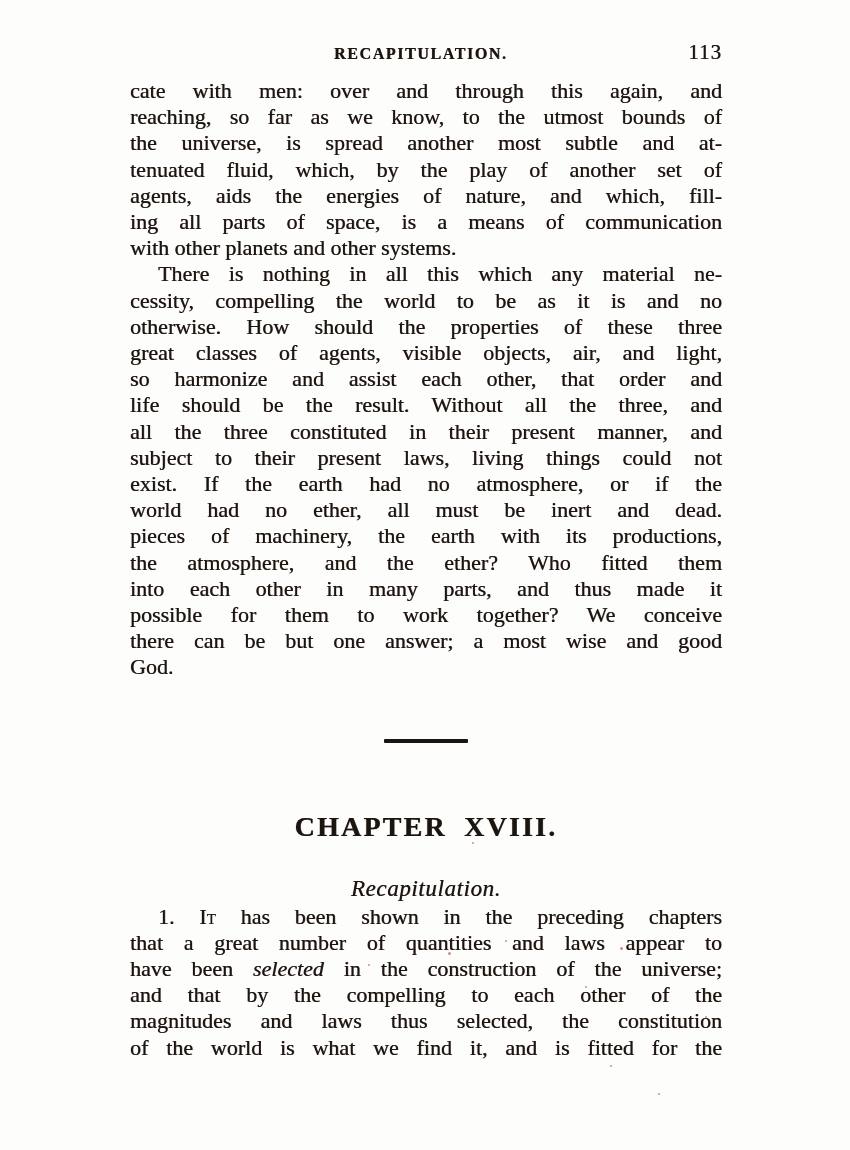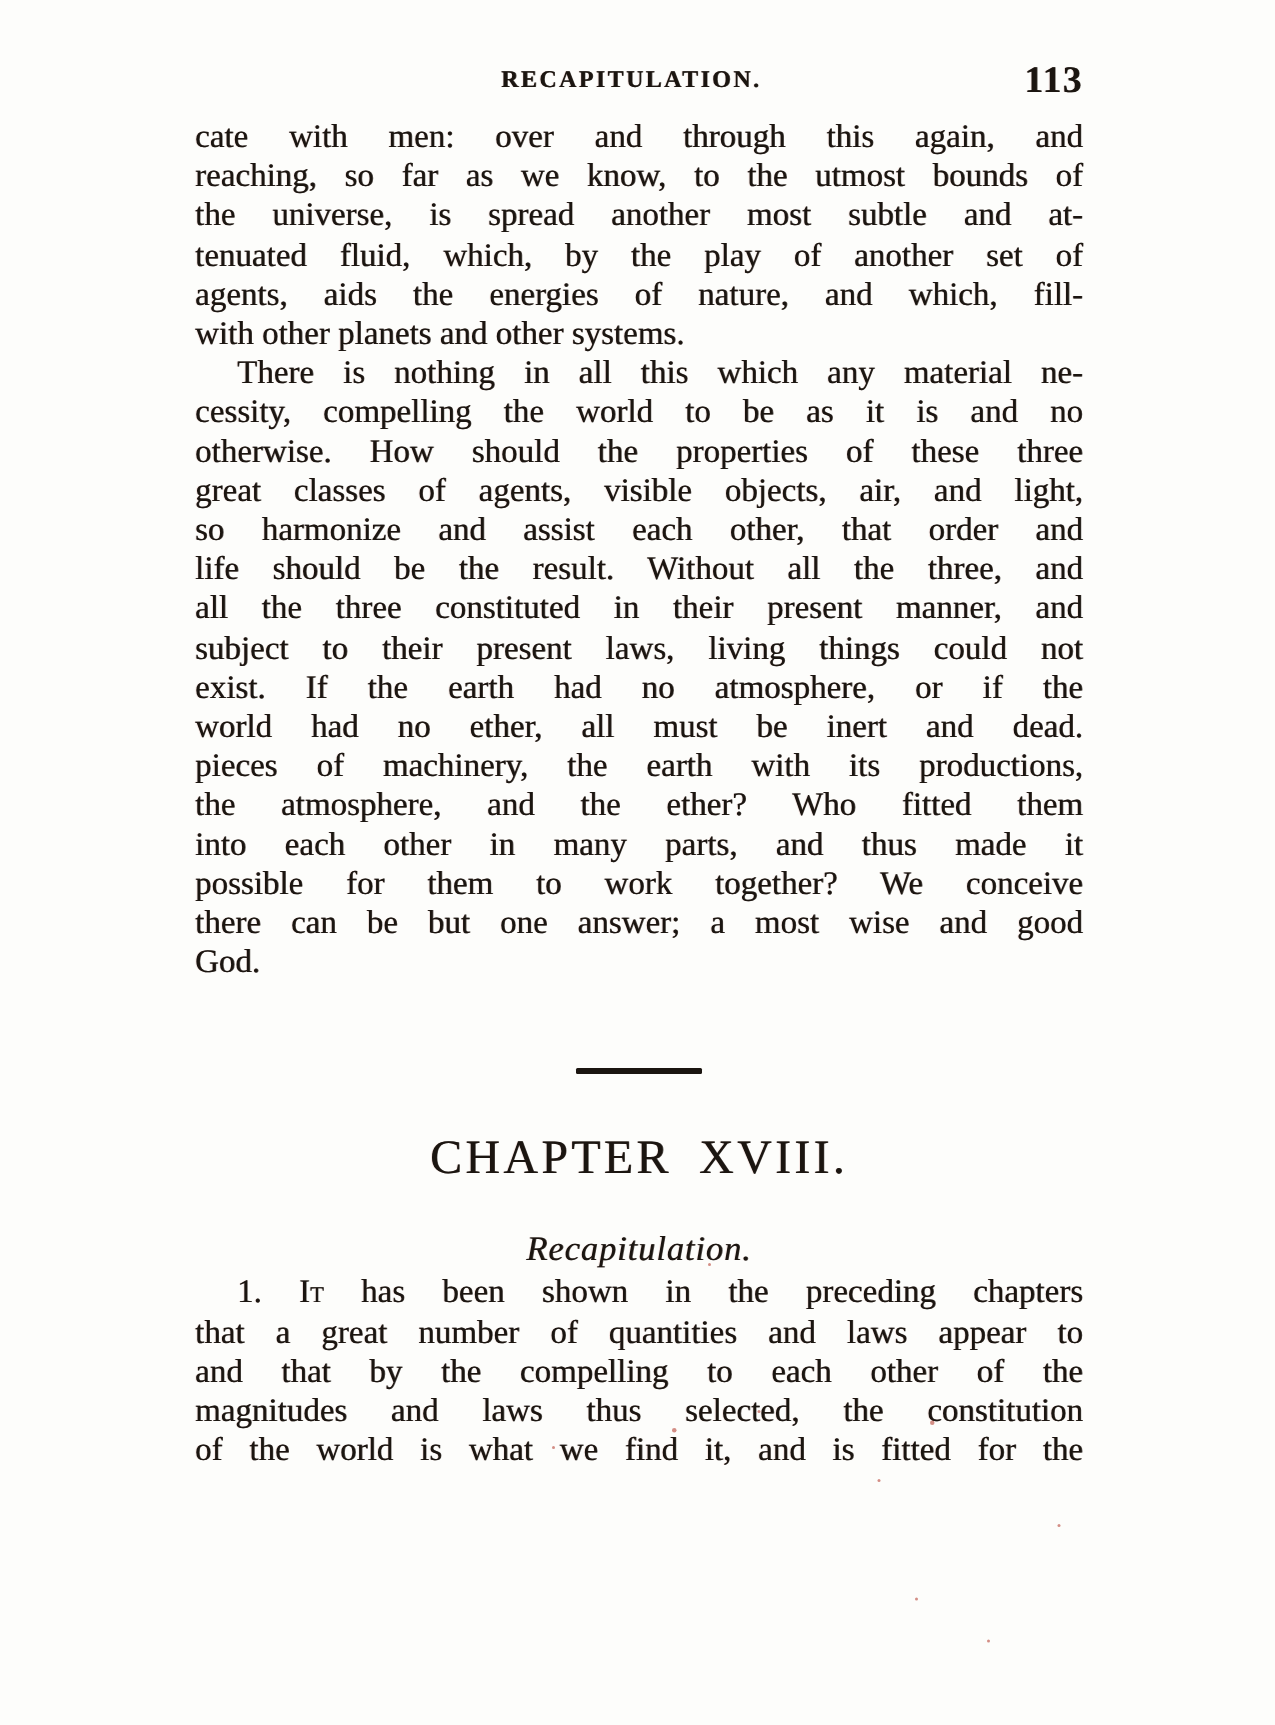--- a/index.html
+++ b/index.html
@@ -33,22 +33,22 @@
     font-size: 16px;
     font-weight: bold;
     letter-spacing: 1.6px;
     white-space: nowrap;
     text-shadow: 0.4px 0 0 rgba(27,21,16,0.75), -0.6px 0 0 rgba(170,30,20,0.10);
   }
   .page-number {
     position: absolute;
     right: 0;
     top: -2px;
-    font-size: 25px;
-    font-weight: bold;
+    font-size: 21px;
+    font-weight: normal;
     letter-spacing: 1px;
     text-shadow: 0.4px 0 0 rgba(27,21,16,0.75), -0.6px 0 0 rgba(170,30,20,0.10);
     text-align: center;
   }
   
   .text-column {
     position: absolute;
     left: 130px;
     top: 78px;
     width: 592px;
@@ -66,25 +66,25 @@
   .it { font-style: italic; }
   .sc { font-variant: small-caps; }
   .divider {
     width: 84px;
     height: 4px;
     background: var(--ink, #1b1510);
     margin: 58px auto 0 auto;
     border-radius: 1px;
   }
   .chapter-heading {
-    margin-top: 40px;
+    margin-top: 69px;
     text-align: center;
-    font-size: 32px;
+    font-size: 28px;
     line-height: 30px;
-    font-weight: normal;
+    font-weight: bold;
     letter-spacing: 2.2px;
     word-spacing: 8px;
   }
   .chapter-subheading {
     margin-top: 32px;
     text-align: center;
     font-size: 23px;
     line-height: 30px;
     font-weight: normal;
     font-style: italic;
@@ -110,20 +110,21 @@
   </header>
 
   <main class="text-column">
     <section id="top-paragraphs">
         <div class="paragraph">
           <div class="line"><span>cate with men: over and through this again, and</span></div>
           <div class="line"><span>reaching, so far as we know, to the utmost bounds of</span></div>
           <div class="line"><span>the universe, is spread another most subtle and at-</span></div>
           <div class="line"><span>tenuated fluid, which, by the play of another set of</span></div>
           <div class="line"><span>agents, aids the energies of nature, and which, fill-</span></div>
+          <div class="line"><span>ing all parts of space, is a means of communication</span></div>
           <div class="line no-justify"><span>with other planets and other systems.</span></div>
         </div>
         <div class="paragraph">
           <div class="line indent"><span>There is nothing in all this which any material ne-</span></div>
           <div class="line"><span>cessity, compelling the world to be as it is and no</span></div>
           <div class="line"><span>otherwise. How should the properties of these three</span></div>
           <div class="line"><span>great classes of agents, visible objects, air, and light,</span></div>
           <div class="line"><span>so harmonize and assist each other, that order and</span></div>
           <div class="line"><span>life should be the result. Without all the three, and</span></div>
           <div class="line"><span>all the three constituted in their present manner, and</span></div>
@@ -142,20 +143,21 @@
     <div class="divider"></div>
 
     <h2 class="chapter-heading">CHAPTER XVIII.</h2>
 
     <h3 class="chapter-subheading">Recapitulation.</h3>
 
     <section id="bottom-paragraphs">
         <div class="paragraph">
           <div class="line indent"><span>1. </span><span class="sc">It</span><span> has been shown in the preceding chapters</span></div>
           <div class="line"><span>that a great number of quantities and laws appear to</span></div>
+          <div class="line"><span>have been </span><span class="it">selected</span><span> in the construction of the universe;</span></div>
           <div class="line"><span>and that by the compelling to each other of the</span></div>
           <div class="line"><span>magnitudes and laws thus selected, the constitution</span></div>
           <div class="line"><span>of the world is what we find it, and is fitted for the</span></div>
         </div>
       </section>
   </main>
 
   <div class="speckle" style="left:448px;top:952px;width:3px;height:3px;"></div>
   <div class="speckle" style="left:505px;top:940px;width:2px;height:2px;"></div>
   <div class="speckle" style="left:620px;top:947px;width:3px;height:3px;"></div>

